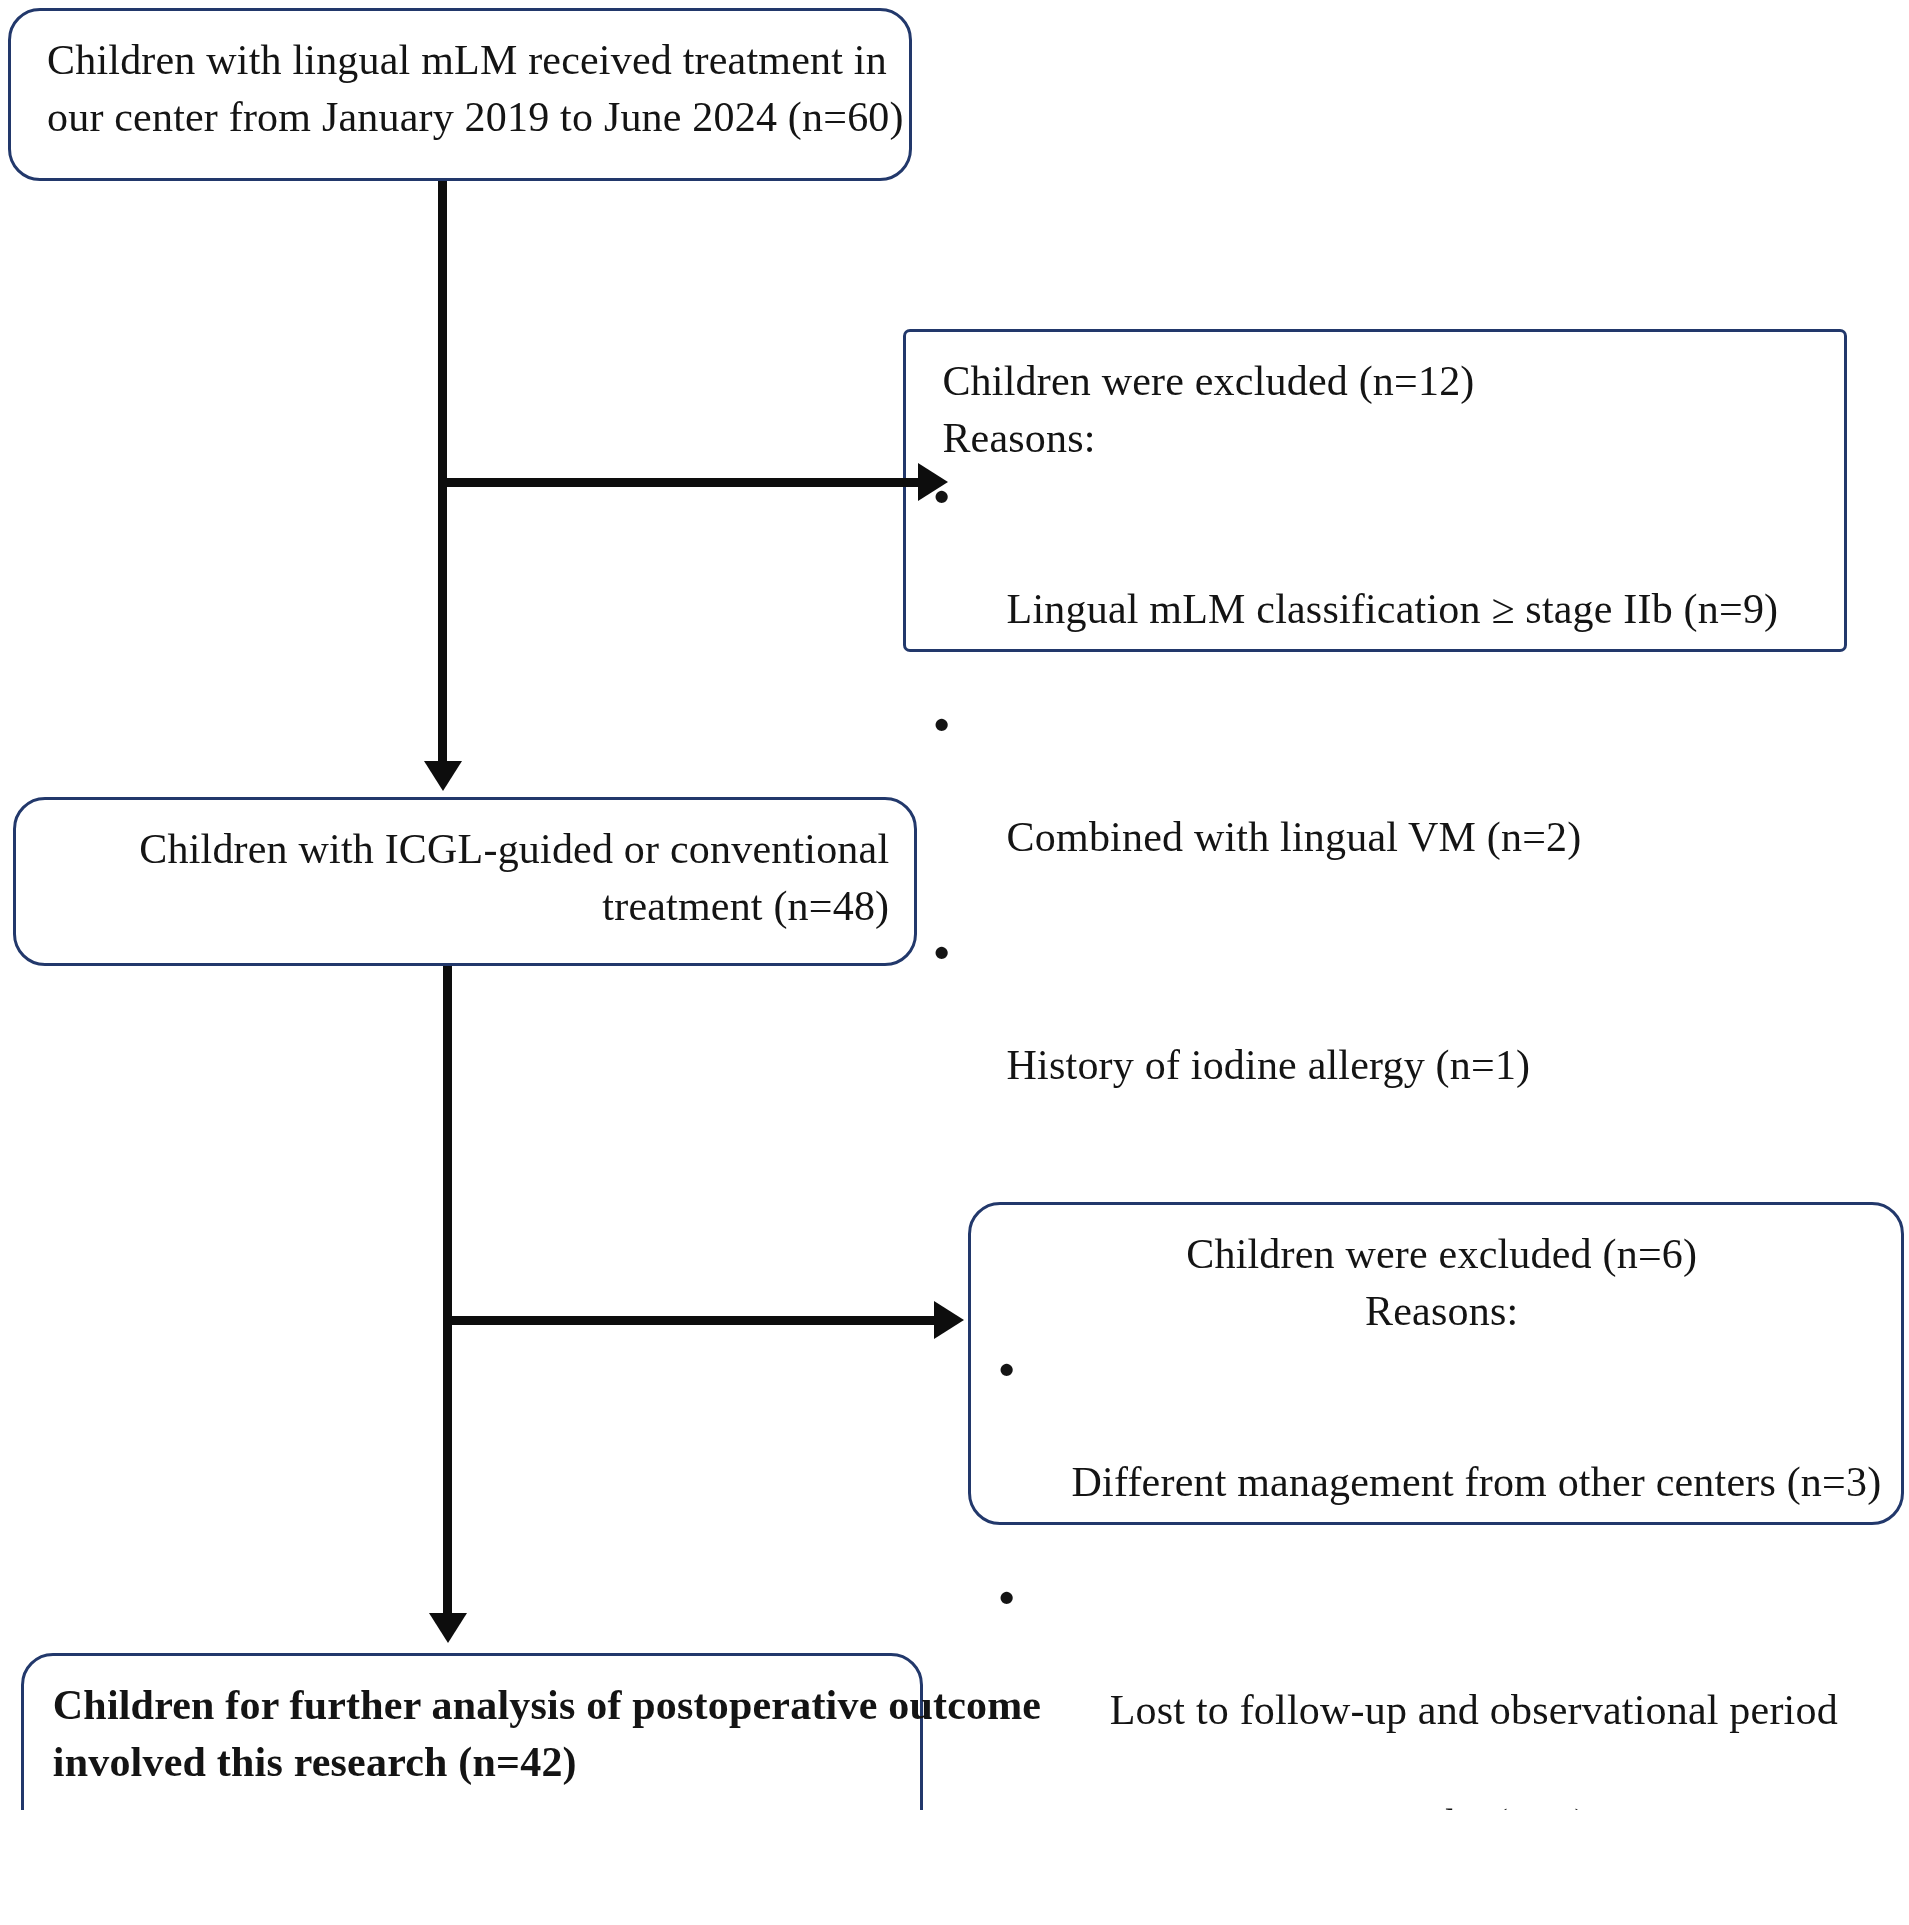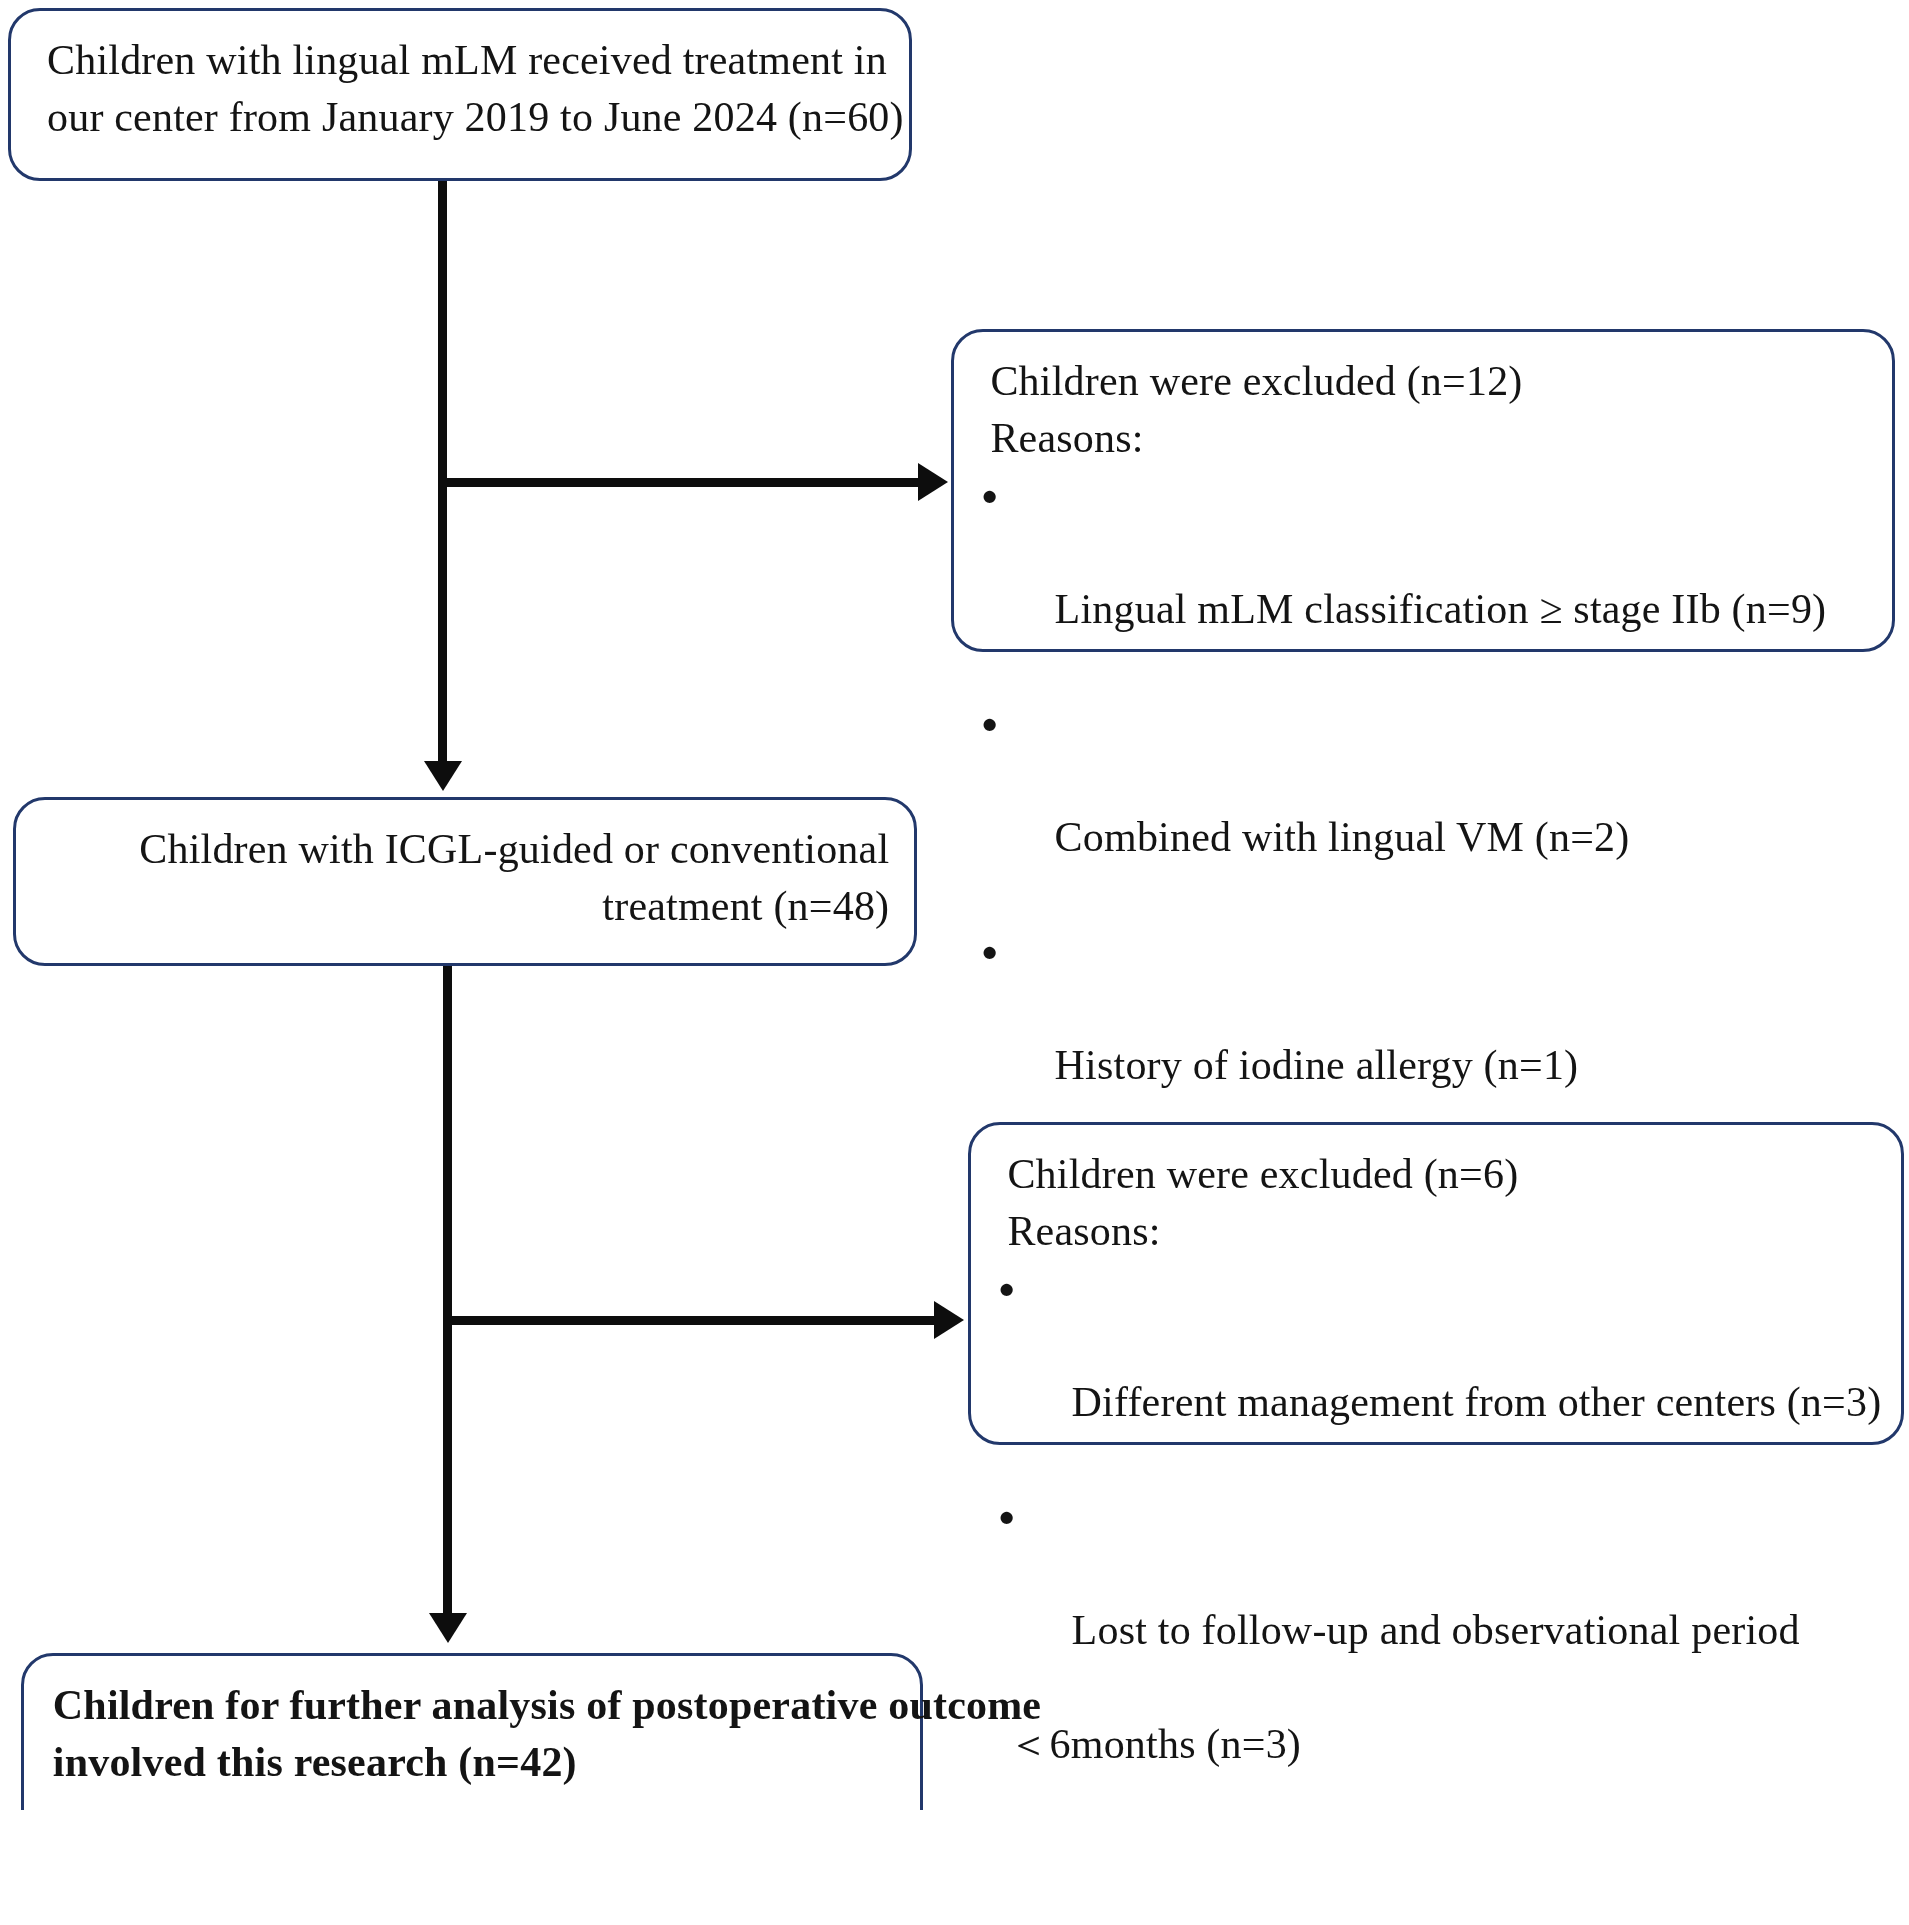--- a/index.html
+++ b/index.html
@@ -39,23 +39,23 @@
     left: 1.9px;
     top: 0;
     font-size: 28.5px;
     line-height: 57px;
   }
   .cont {
     padding-left: 80px;
   }
   
   #node-enrollment   { left: 7.6px;    top: 7.6px;    width: 904px;  height: 173px; }
-  #node-excluded-1   { left: 951px; top: 329px;  width: 944px;  height: 323px; }
+  #node-excluded-1   { left: 903px; top: 329px;  width: 944px;  height: 323px; border-radius: 7px; }
   #node-eligible     { left: 13.3px;   top: 797px;  width: 904px;  height: 169px; text-align: right; }
-  #node-excluded-2   { left: 968px; top: 1122px; width: 936px;  height: 323px; }
+  #node-excluded-2   { left: 968px; top: 1202px; width: 936px;  height: 323px; text-align: center; }
   #node-analysis     { left: 21px;   top: 1653px; width: 902px;  height: 264px; font-weight: bold; }
 
   #node-enrollment .line,
   #node-eligible .line { padding-left: 11.4px; }
   #node-excluded-1 .line,
   #node-excluded-2 .line { padding-left: 11.4px; }
   #node-analysis .line { padding-left: 3.8px; }
 
   
   .conn { position: absolute; }

